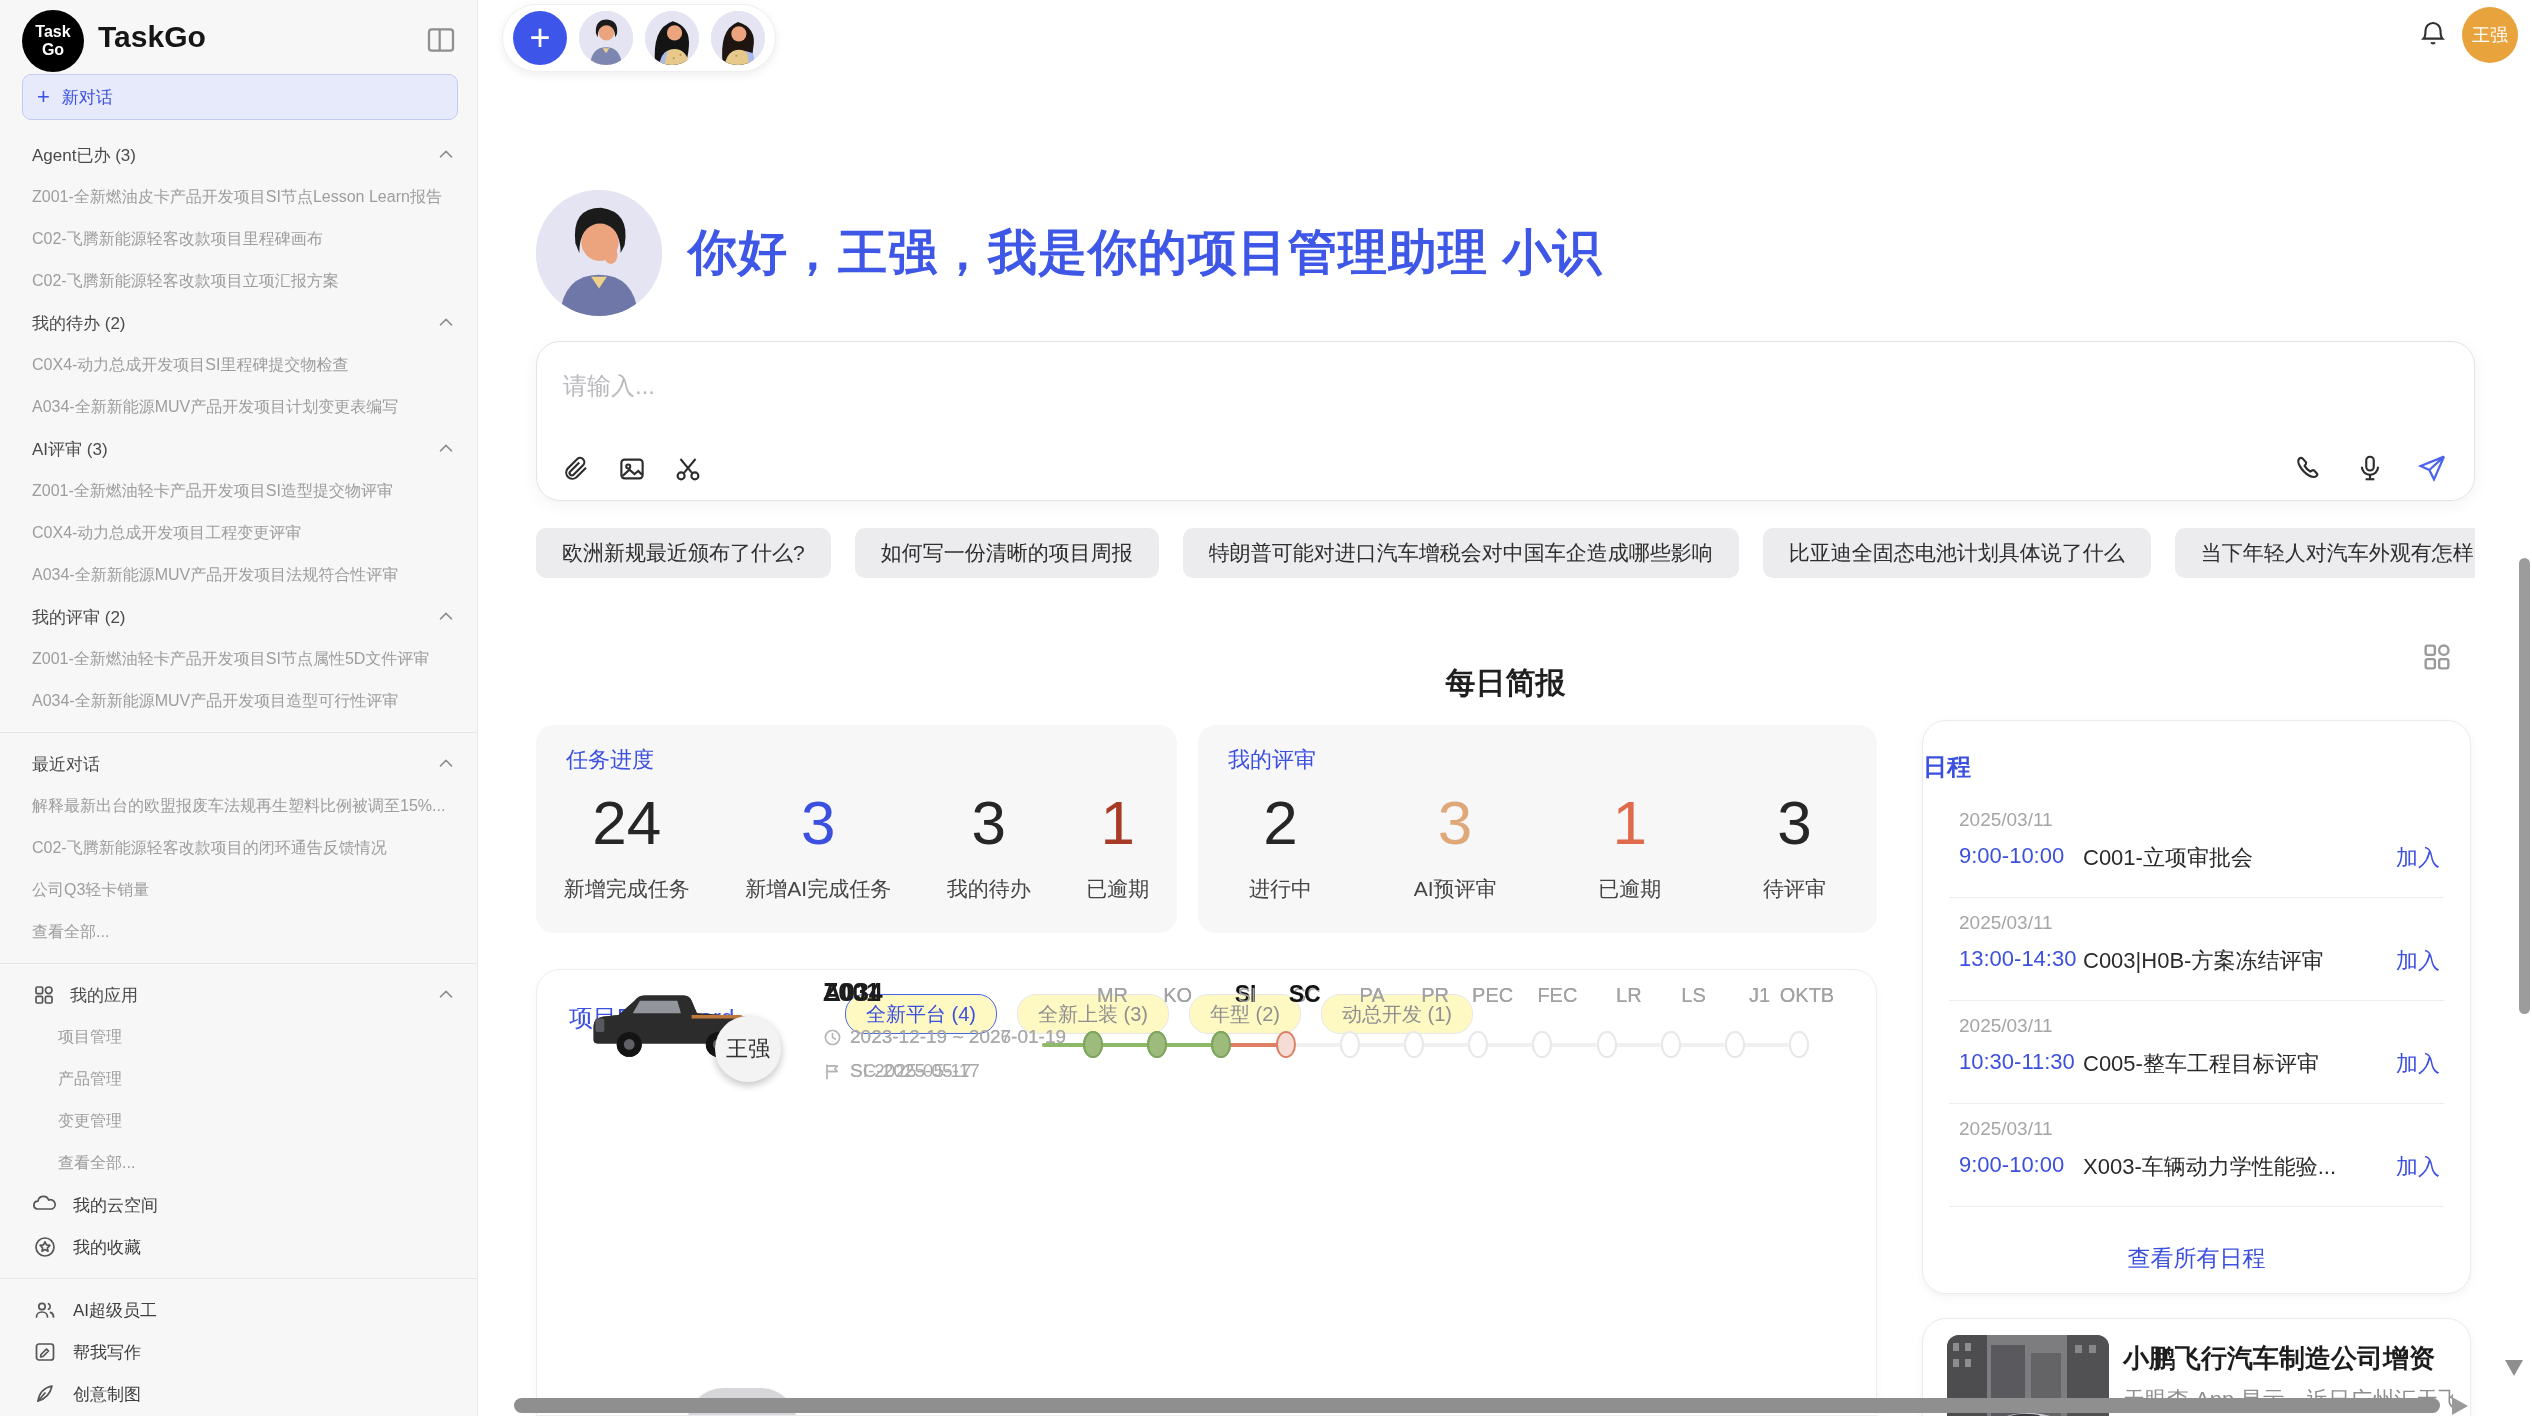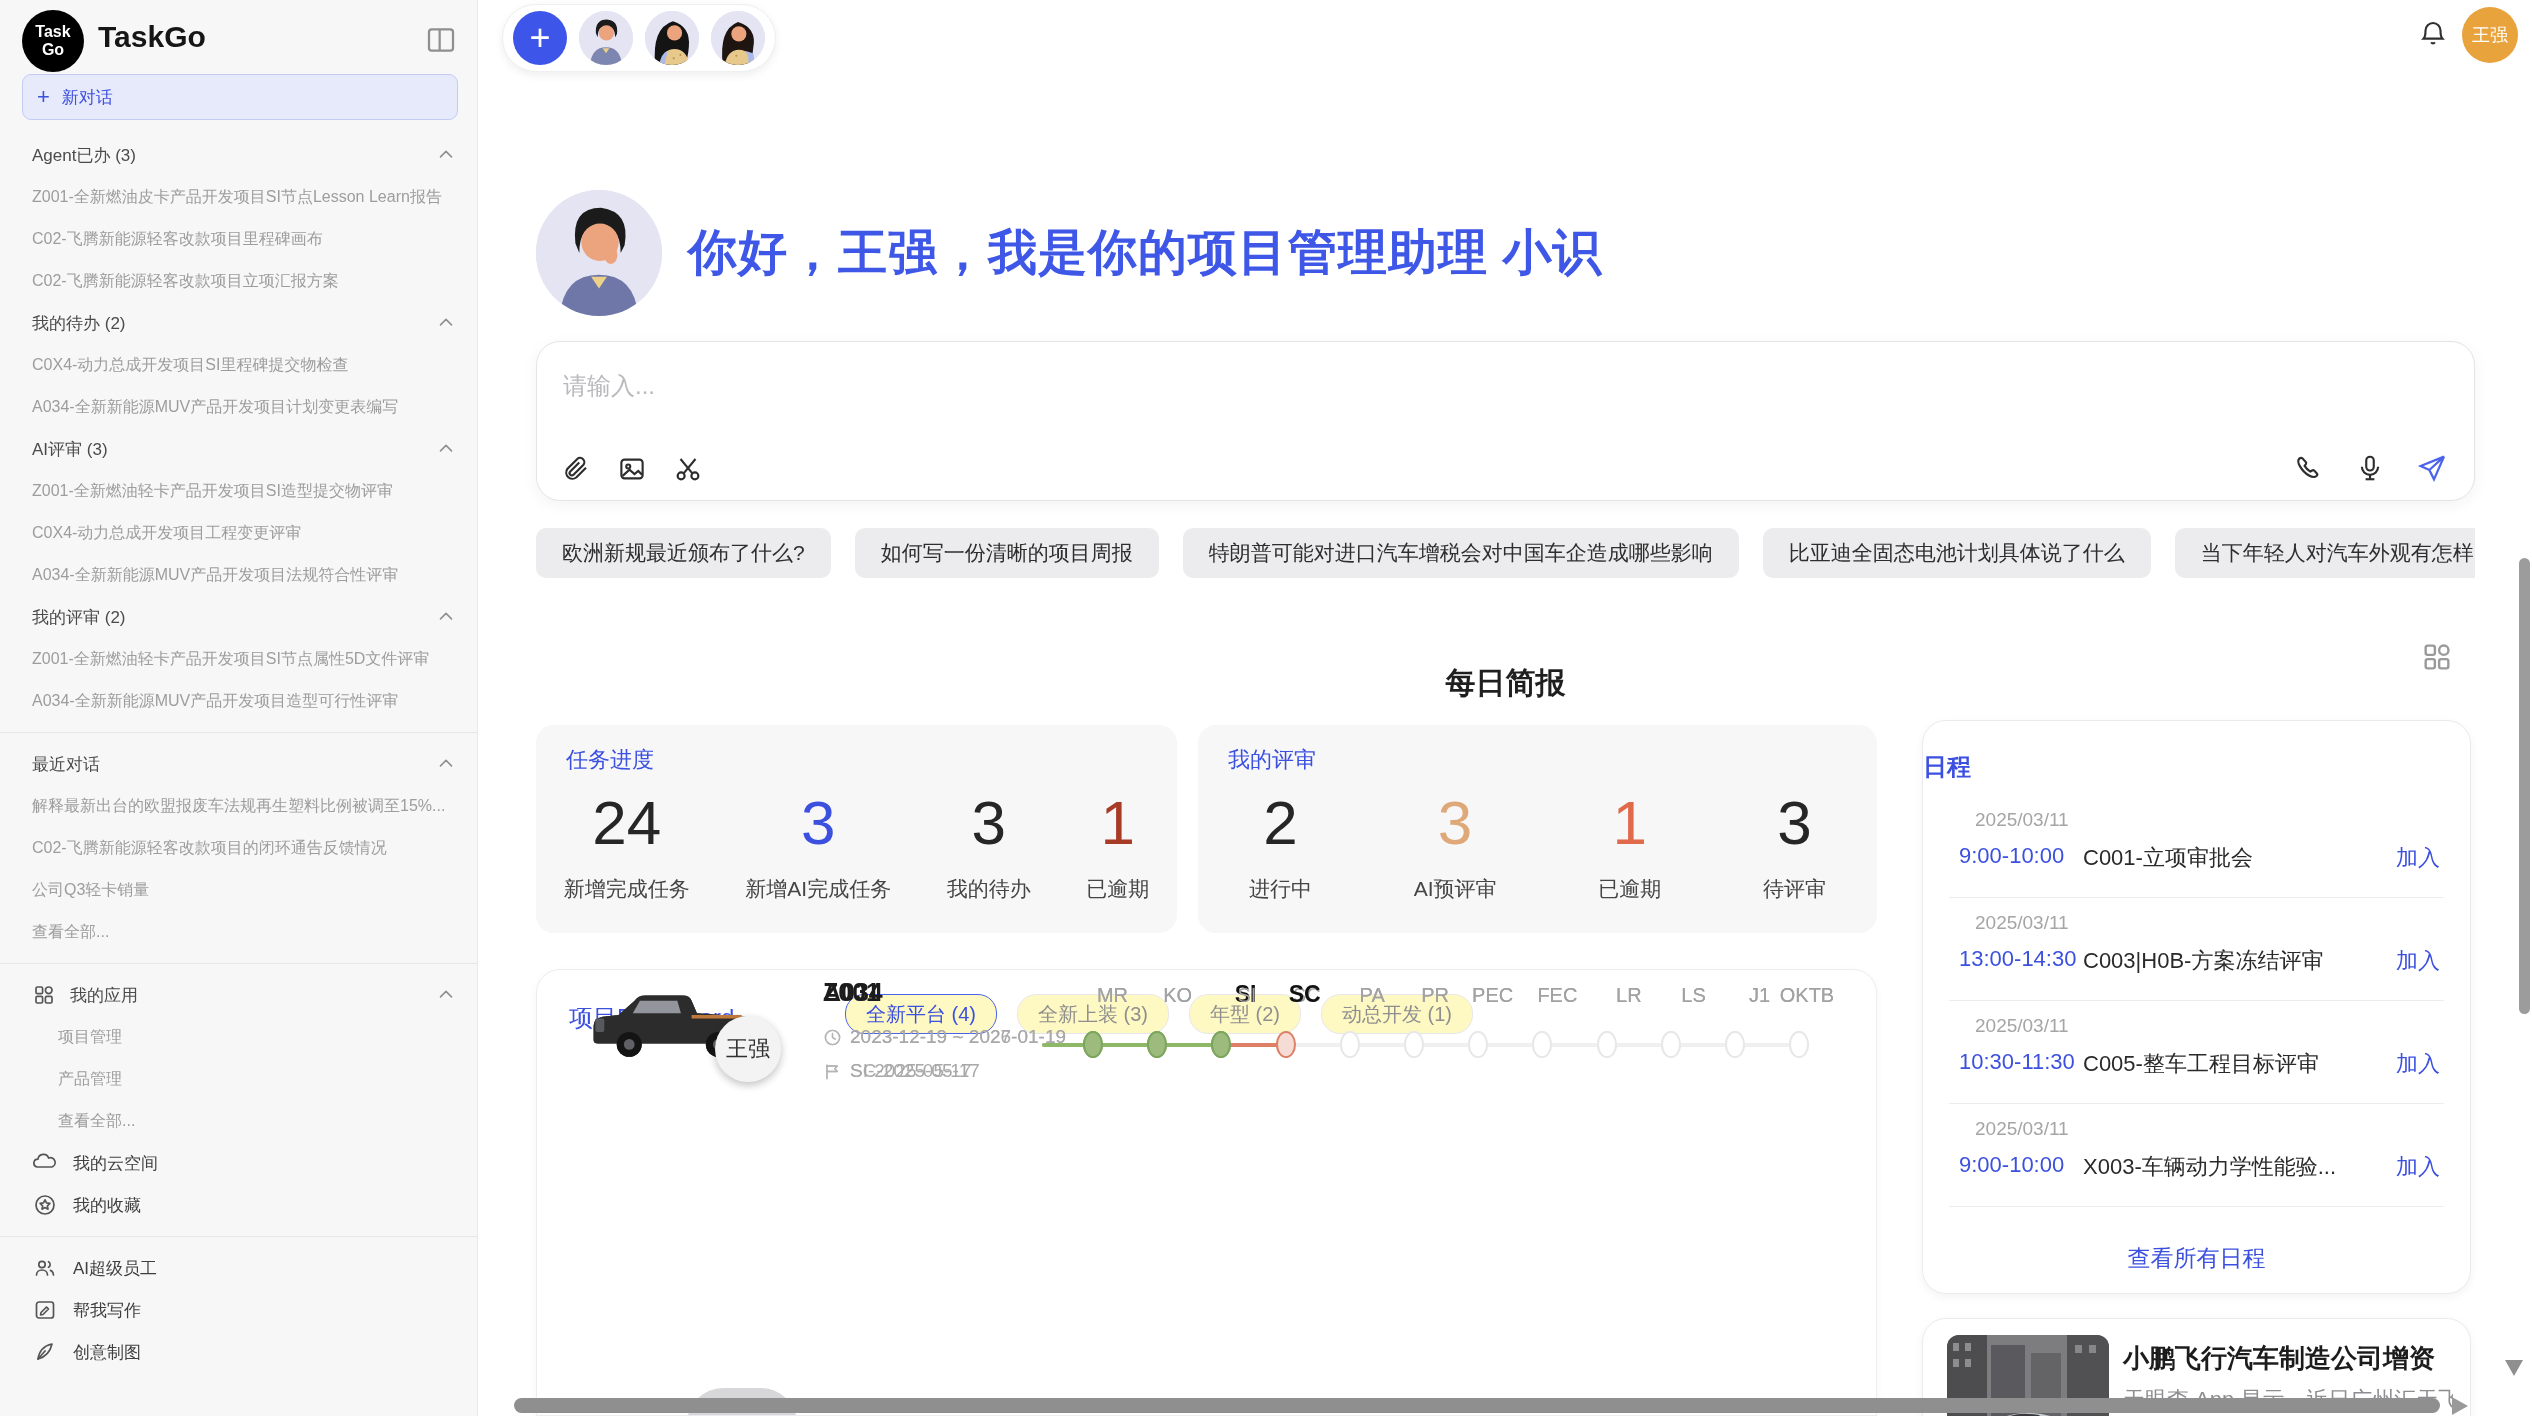--- a/index.html
+++ b/index.html
@@ -94,21 +94,21 @@
   .node{position:absolute;top:61px;width:20px;height:27px;border-radius:50%;box-sizing:border-box;background:#fff;border:2px solid #e8e8ea;}
   .node.done{background:#9cbb7c;border:2px solid #7da55c;}
   .node.alert{background:#f5ddd5;border:2px solid #dd8066;}
   .sliver{position:absolute;left:150px;top:418px;width:110px;height:36px;border-radius:55px 55px 0 0;background:#d7d7da;}
 
   
   .right-card{position:absolute;left:1922px;width:549px;background:#fff;border:1px solid #ebebef;border-radius:24px;
               box-shadow:0 3px 10px rgba(0,0,0,.05);box-sizing:border-box;}
   #schedule{top:720px;height:574px;}
   .sch-title{position:absolute;top:30px;left:0;width:100%;text-align:left;font-size:24px;color:#3c50e0;font-weight:bold;}
-  .sch-date{position:absolute;left:52px;font-size:19px;color:#a5a5a5;}
+  .sch-date{position:absolute;left:36px;font-size:19px;color:#a5a5a5;}
   .sch-time{position:absolute;left:36px;font-size:22px;color:#3c50e0;}
   .sch-name{position:absolute;left:160px;font-size:22px;color:#2a2a2a;}
   .sch-join{position:absolute;right:30px;font-size:22px;color:#3c50e0;cursor:pointer;}
   .sch-div{position:absolute;left:26px;right:26px;height:1px;background:#ededef;}
   .view-all{position:absolute;top:522px;left:0;width:100%;text-align:center;font-size:23px;color:#3c50e0;cursor:pointer;}
   #news{top:1318px;height:160px;}
   .news-img{position:absolute;left:24px;top:16px;width:162px;height:120px;border-radius:12px;overflow:hidden;}
   .news-title{position:absolute;left:200px;top:22px;font-size:26px;font-weight:700;color:#1c1c1c;}
   .news-snippet{position:absolute;left:200px;top:66px;font-size:22px;color:#8e8e92;width:330px;white-space:nowrap;overflow:hidden;}
 
@@ -214,20 +214,21 @@
             </span>
             <span class="grow" style="margin-left: 14px;">我的应用</span>
             <span class="ic chev">
               <svg viewBox="0 0 24 24" width="22" height="22" fill="none" stroke="currentColor" stroke-width="1.7" stroke-linecap="round" stroke-linejoin="round">
                 <path d="M6 14 L12 8 L18 14"></path>
               </svg>
             </span>
           </div>
           <div class="sb-item sb-sub">项目管理</div>
           <div class="sb-item sb-sub">产品管理</div>
+          <div class="sb-item sb-sub">变更管理</div>
           <div class="sb-item sb-sub">查看全部...</div>
         </div>
       <div id="sb-links">
           <div class="sb-row">
             <span class="ic ">
               <svg viewBox="0 0 24 24" width="24" height="24" fill="none" stroke="currentColor" stroke-width="1.7" stroke-linecap="round" stroke-linejoin="round">
                 <path d="M4 16 a4 4 0 0 1 1-7.9 A5.5 5.5 0 0 1 15.6 7 A4.5 4.5 0 0 1 19 16 Z"></path>
               </svg>
             </span>
             <span>我的云空间</span>

